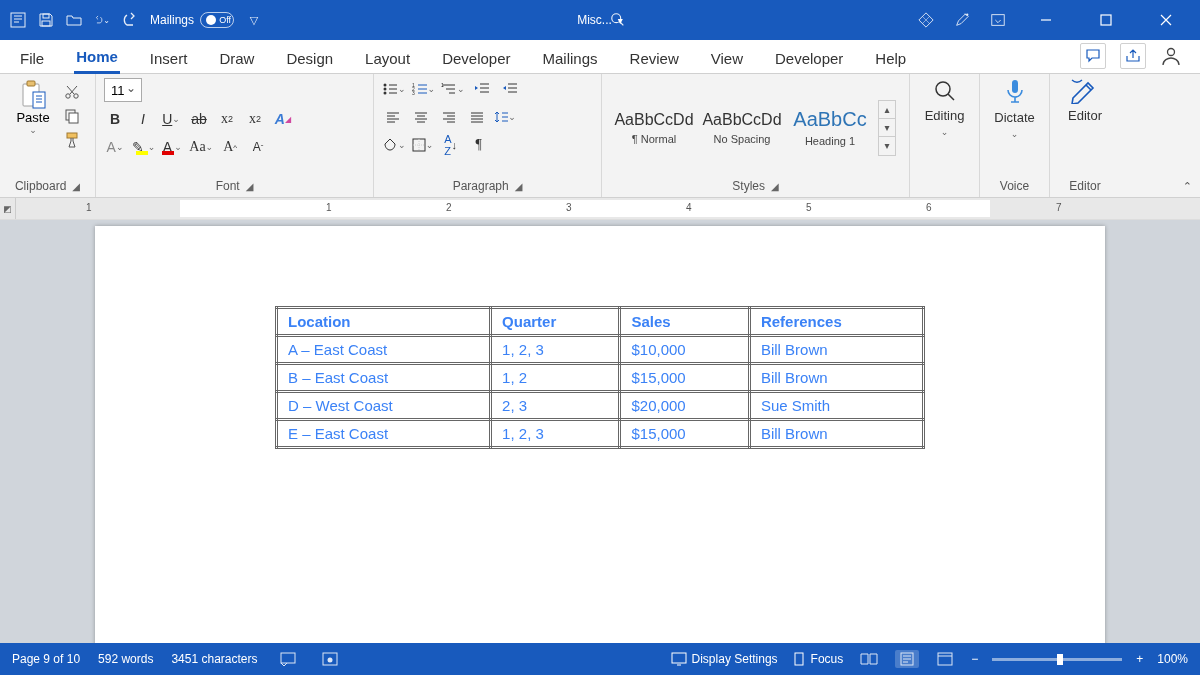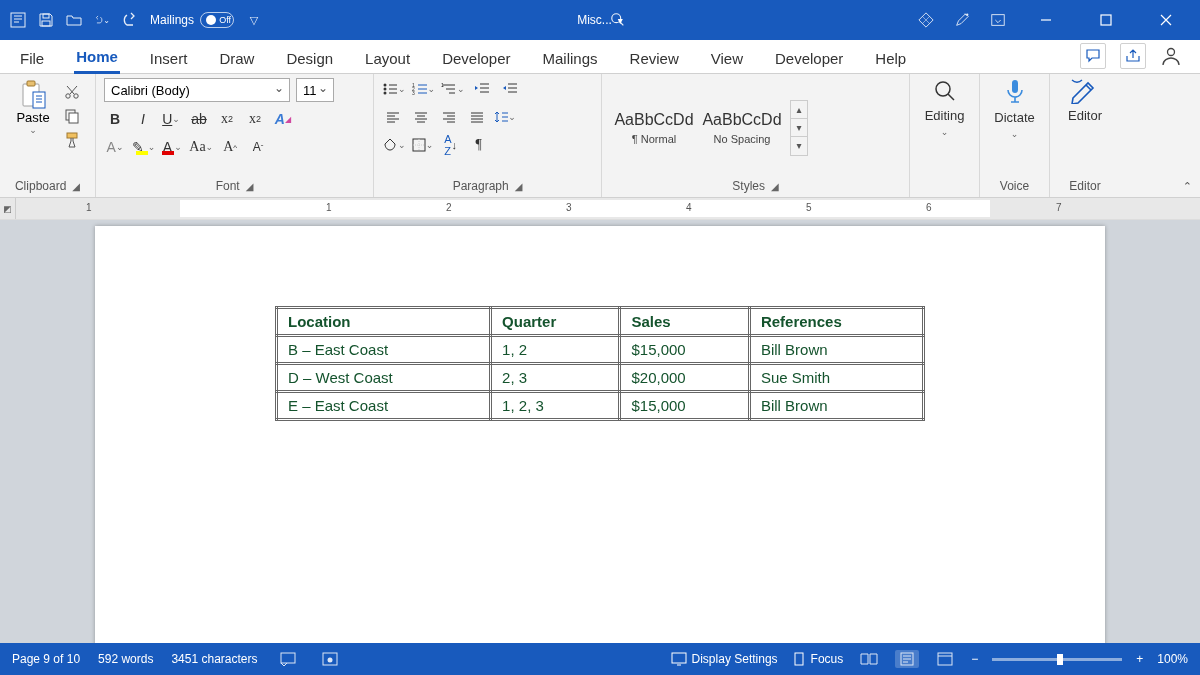--- a/index.html
+++ b/index.html
@@ -58,21 +58,21 @@
 
 .ruler-area{height:22px;background:#f8f8f8;display:flex;border-bottom:1px solid #ddd}
 .ruler-corner{width:16px;height:100%;background:#e8e8e8;display:flex;align-items:center;justify-content:center;font-size:9px;color:#666;border-right:1px solid #ccc}
 .ruler{flex:1;position:relative;background:#e8e8e8;font-size:10px;color:#555}
 .ruler .white{position:absolute;top:2px;bottom:2px;background:#fff}
 .ruler .num{position:absolute;top:4px}
 
 .doc-area{flex:1;background:#d0d5db;overflow:hidden;display:flex;justify-content:center}
 .page{width:1010px;background:#fff;margin-top:6px;box-shadow:0 0 4px rgba(0,0,0,.3);min-height:420px;padding:80px 180px 40px 180px}
 table.doc{border-collapse:collapse;border:3px double #666;width:100%}
-table.doc th,table.doc td{border:3px double #666;padding:4px 10px;font-size:15px;text-align:left;color:#14532d}
+table.doc th,table.doc td{border:3px double #666;padding:4px 10px;font-size:15px;text-align:left;color:#3b82f6}
 table.doc th{font-weight:700}
 
 .status{height:26px;background:#185ABD;color:#fff;display:flex;align-items:center;font-size:12px;padding:16px 12px;gap:18px}
 .status .right{margin-left:auto;display:flex;align-items:center;gap:14px}
 .view-btn{width:24px;height:18px;display:flex;align-items:center;justify-content:center;opacity:.85}
 .view-btn.active{background:rgba(255,255,255,.25);border-radius:2px}
 .zoom-slider{width:130px;height:3px;background:rgba(255,255,255,.5);position:relative}
 .zoom-slider .thumb{position:absolute;left:50%;top:-4px;width:6px;height:11px;background:#fff}
 svg{display:block}
 </style>
@@ -241,23 +241,20 @@
     <div class="group-label">
         <span>Clipboard</span>
         <span class="dlg-launch">◢</span>
       </div>
   </div>
 
   <div class="group" style="width:278px">
     <div class="group-body">
       <div class="font-grid">
         <div class="fr">
-          <div class="font-sel fn-name">
-              <span>Calibri (Body)</span>
-            </div>
           <div class="font-sel fn-size">
               <span>11</span>
             </div>
         </div>
         <div class="fr">
           <span class="fbtn">
               <b>B</b>
             </span>
           <span class="fbtn">
               <i>I</i>
@@ -396,20 +393,24 @@
 
   <div class="group" style="width:308px">
     <div class="group-body styles-body">
       <div class="style-box">
           <div class="prev">AaBbCcDd</div>
           <div class="lbl">¶ Normal</div>
         </div>
       <div class="style-box">
           <div class="prev">AaBbCcDd</div>
           <div class="lbl">No Spacing</div>
+        </div>
+      <div class="style-box h">
+          <div class="prev">AaBbCc</div>
+          <div class="lbl">Heading 1</div>
         </div>
       <div class="style-scroll">
           <div>▴</div>
           <div>▾</div>
           <div>▾</div>
         </div>
     </div>
     <div class="group-label">
         <span>Styles</span>
         <span class="dlg-launch">◢</span>
@@ -490,20 +491,26 @@
     <table class="doc">
       <thead>
           <tr>
         <th>Location</th>
         <th>Quarter</th>
         <th>Sales</th>
         <th>References</th>
       </tr>
         </thead>
       <tbody id="tbody">
+          <tr>
+            <td>A – East Coast</td>
+            <td>1, 2, 3</td>
+            <td>$10,000</td>
+            <td>Bill Brown</td>
+          </tr>
           <tr>
             <td>B – East Coast</td>
             <td>1, 2</td>
             <td>$15,000</td>
             <td>Bill Brown</td>
           </tr>
           <tr>
             <td>D – West Coast</td>
             <td>2, 3</td>
             <td>$20,000</td>

